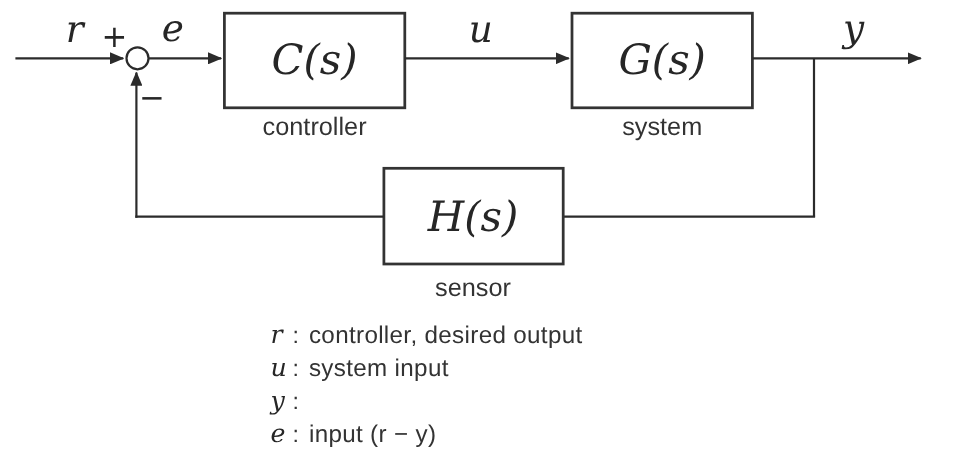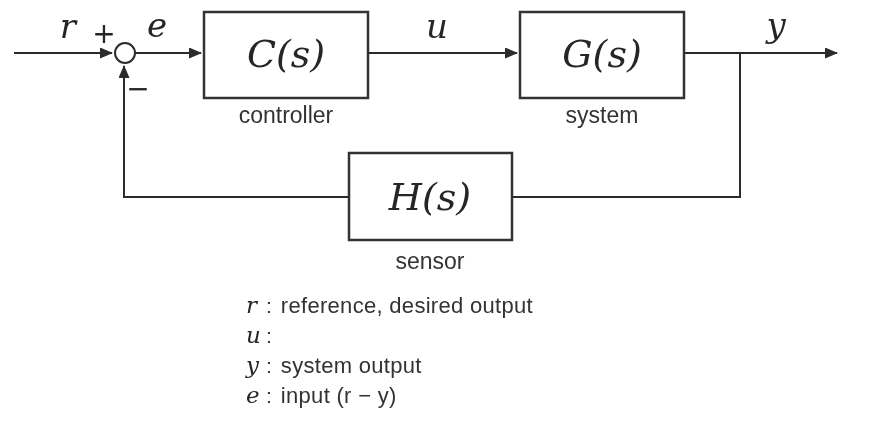--- a/index.html
+++ b/index.html
@@ -136,30 +136,30 @@
     <text class="math-label" x="157" y="37" text-anchor="middle">e</text>
     <text class="math-label" x="437" y="38" text-anchor="middle">u</text>
     <text class="math-label" x="776" y="37" text-anchor="middle">y</text>
     <text class="sign-label" x="138" y="98" text-anchor="middle">−</text>
   </svg>
 
   <div class="legend">
     <div class="legend-row">
       <span class="legend-sym">r</span>
       <span class="legend-sep">:</span>
-      <span class="legend-desc">reference, desired output</span>
+      <span class="legend-desc">controller, desired output</span>
     </div>
     <div class="legend-row">
       <span class="legend-sym">u</span>
       <span class="legend-sep">:</span>
+      <span class="legend-desc">system input</span>
     </div>
     <div class="legend-row">
       <span class="legend-sym">y</span>
       <span class="legend-sep">:</span>
-      <span class="legend-desc">system output</span>
     </div>
     <div class="legend-row">
       <span class="legend-sym">e</span>
       <span class="legend-sep">:</span>
       <span class="legend-desc">input (r − y)</span>
     </div>
   </div>
 
 </div>
 

